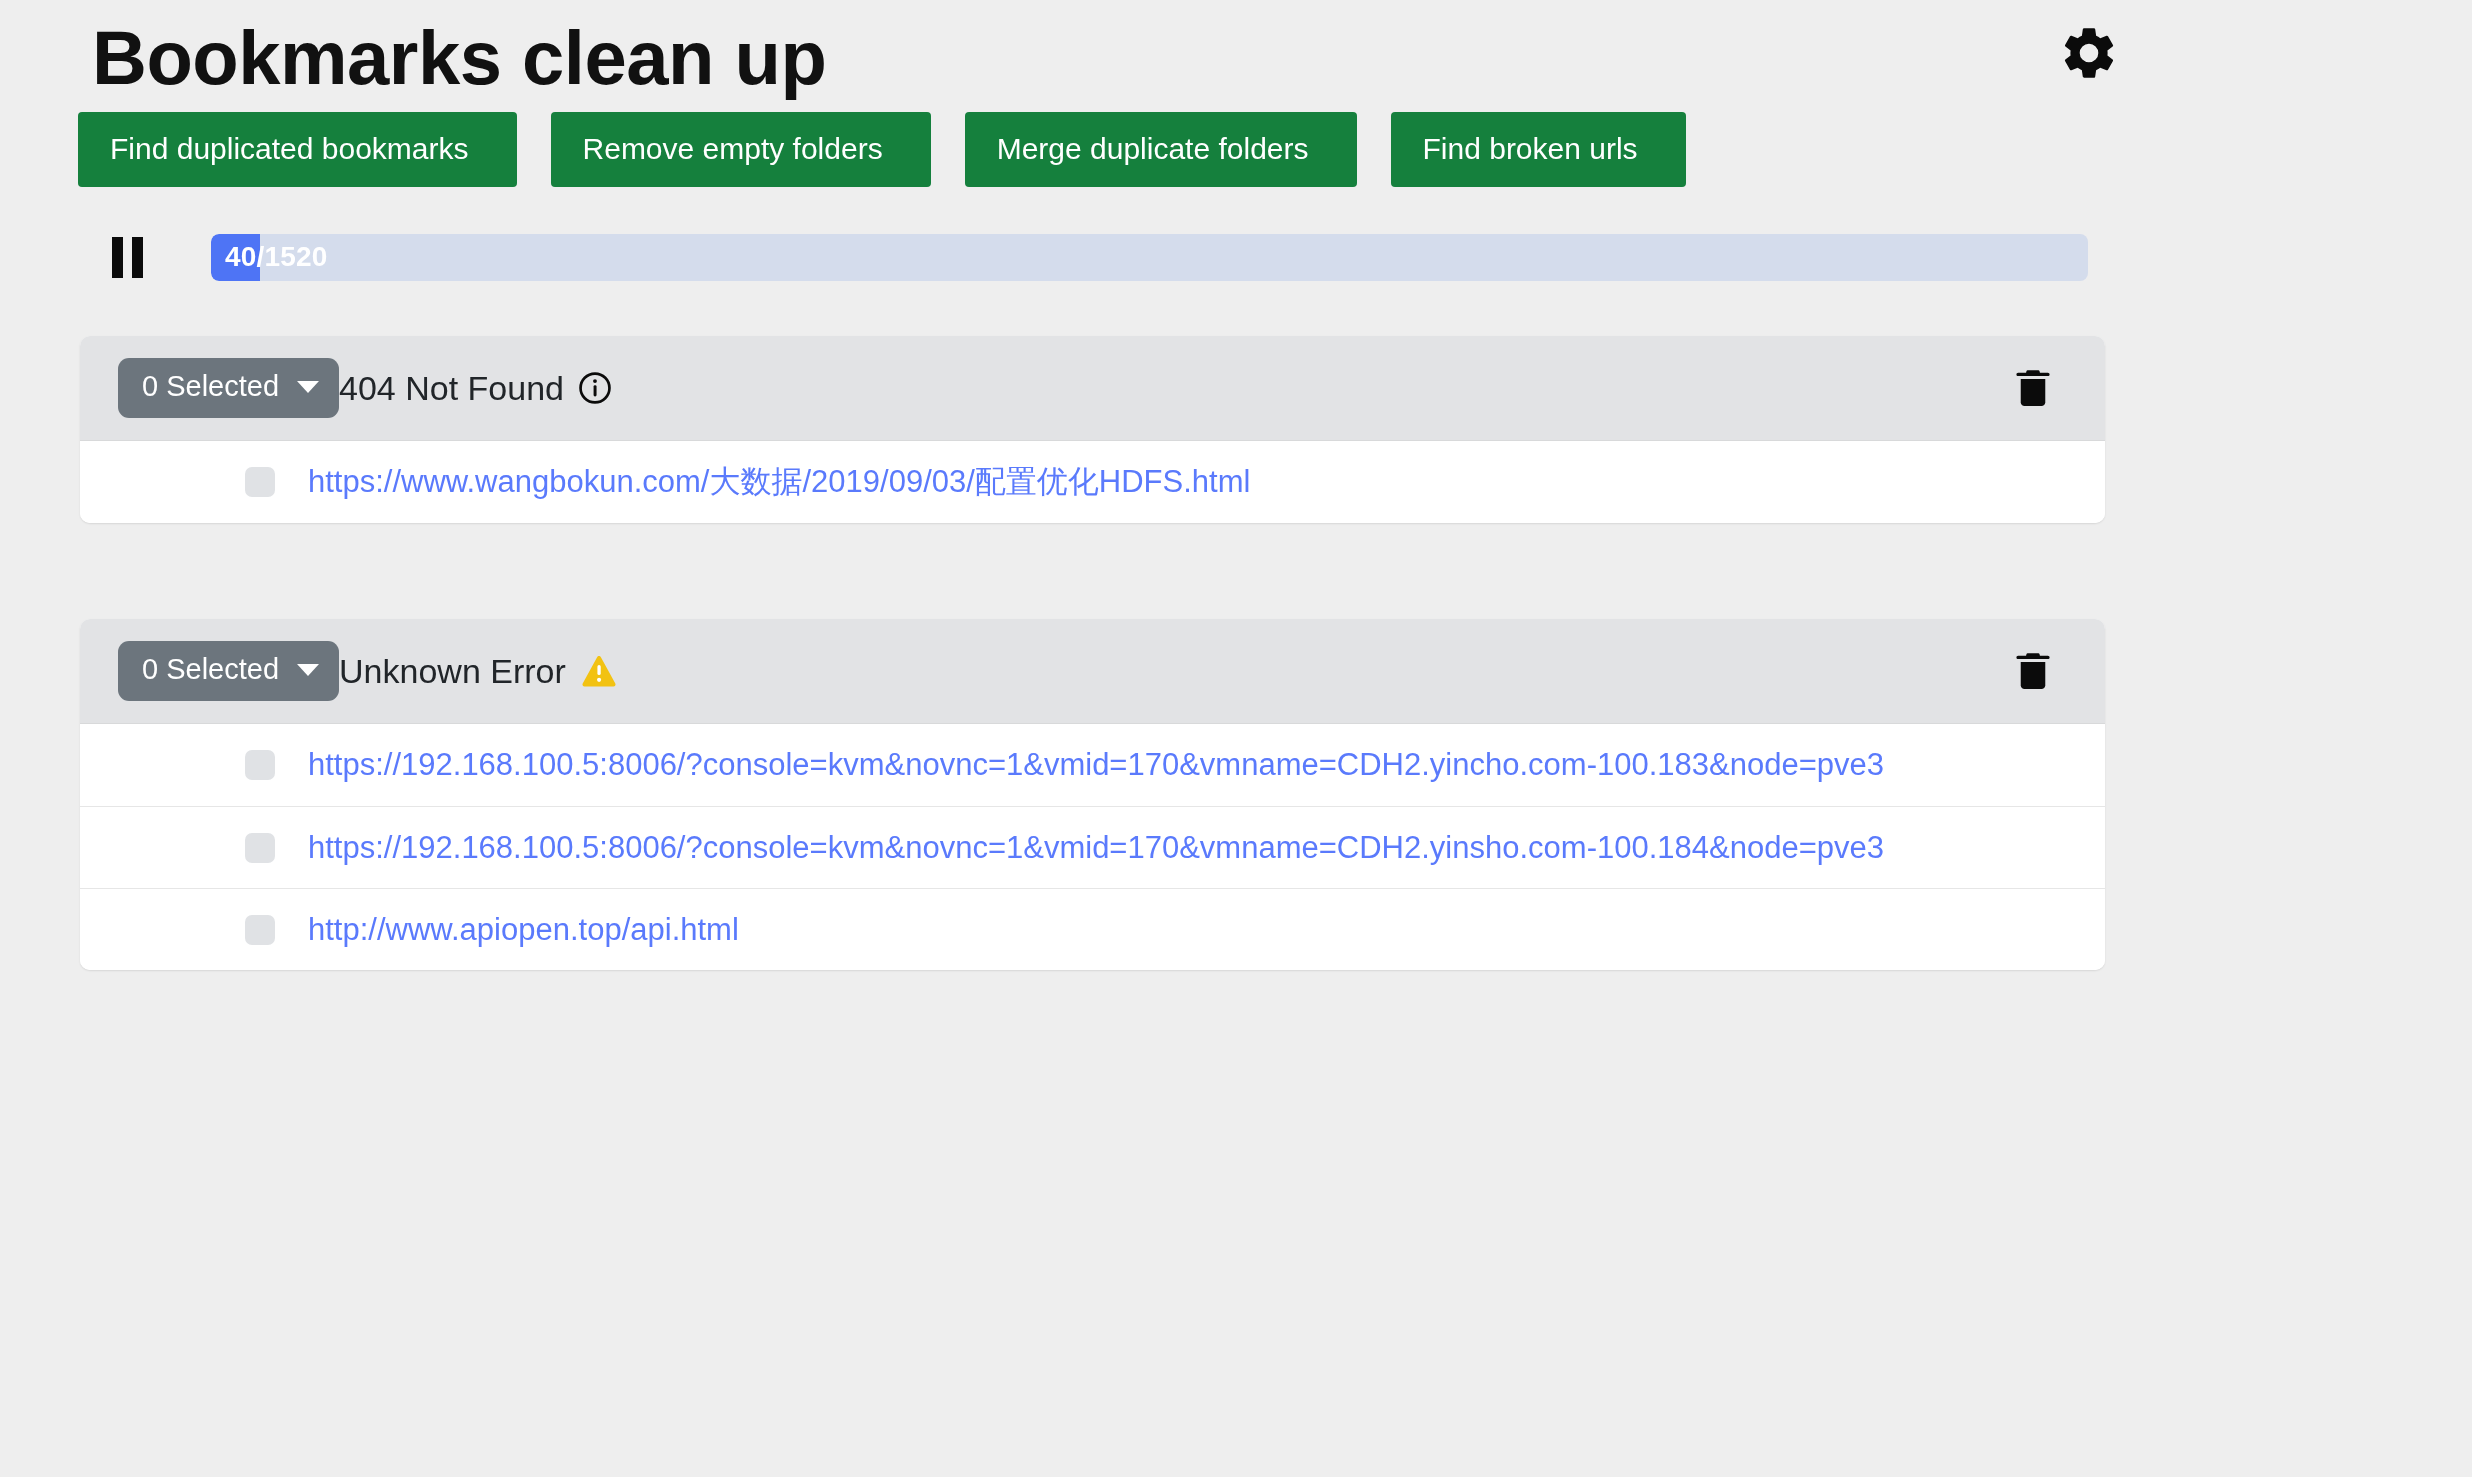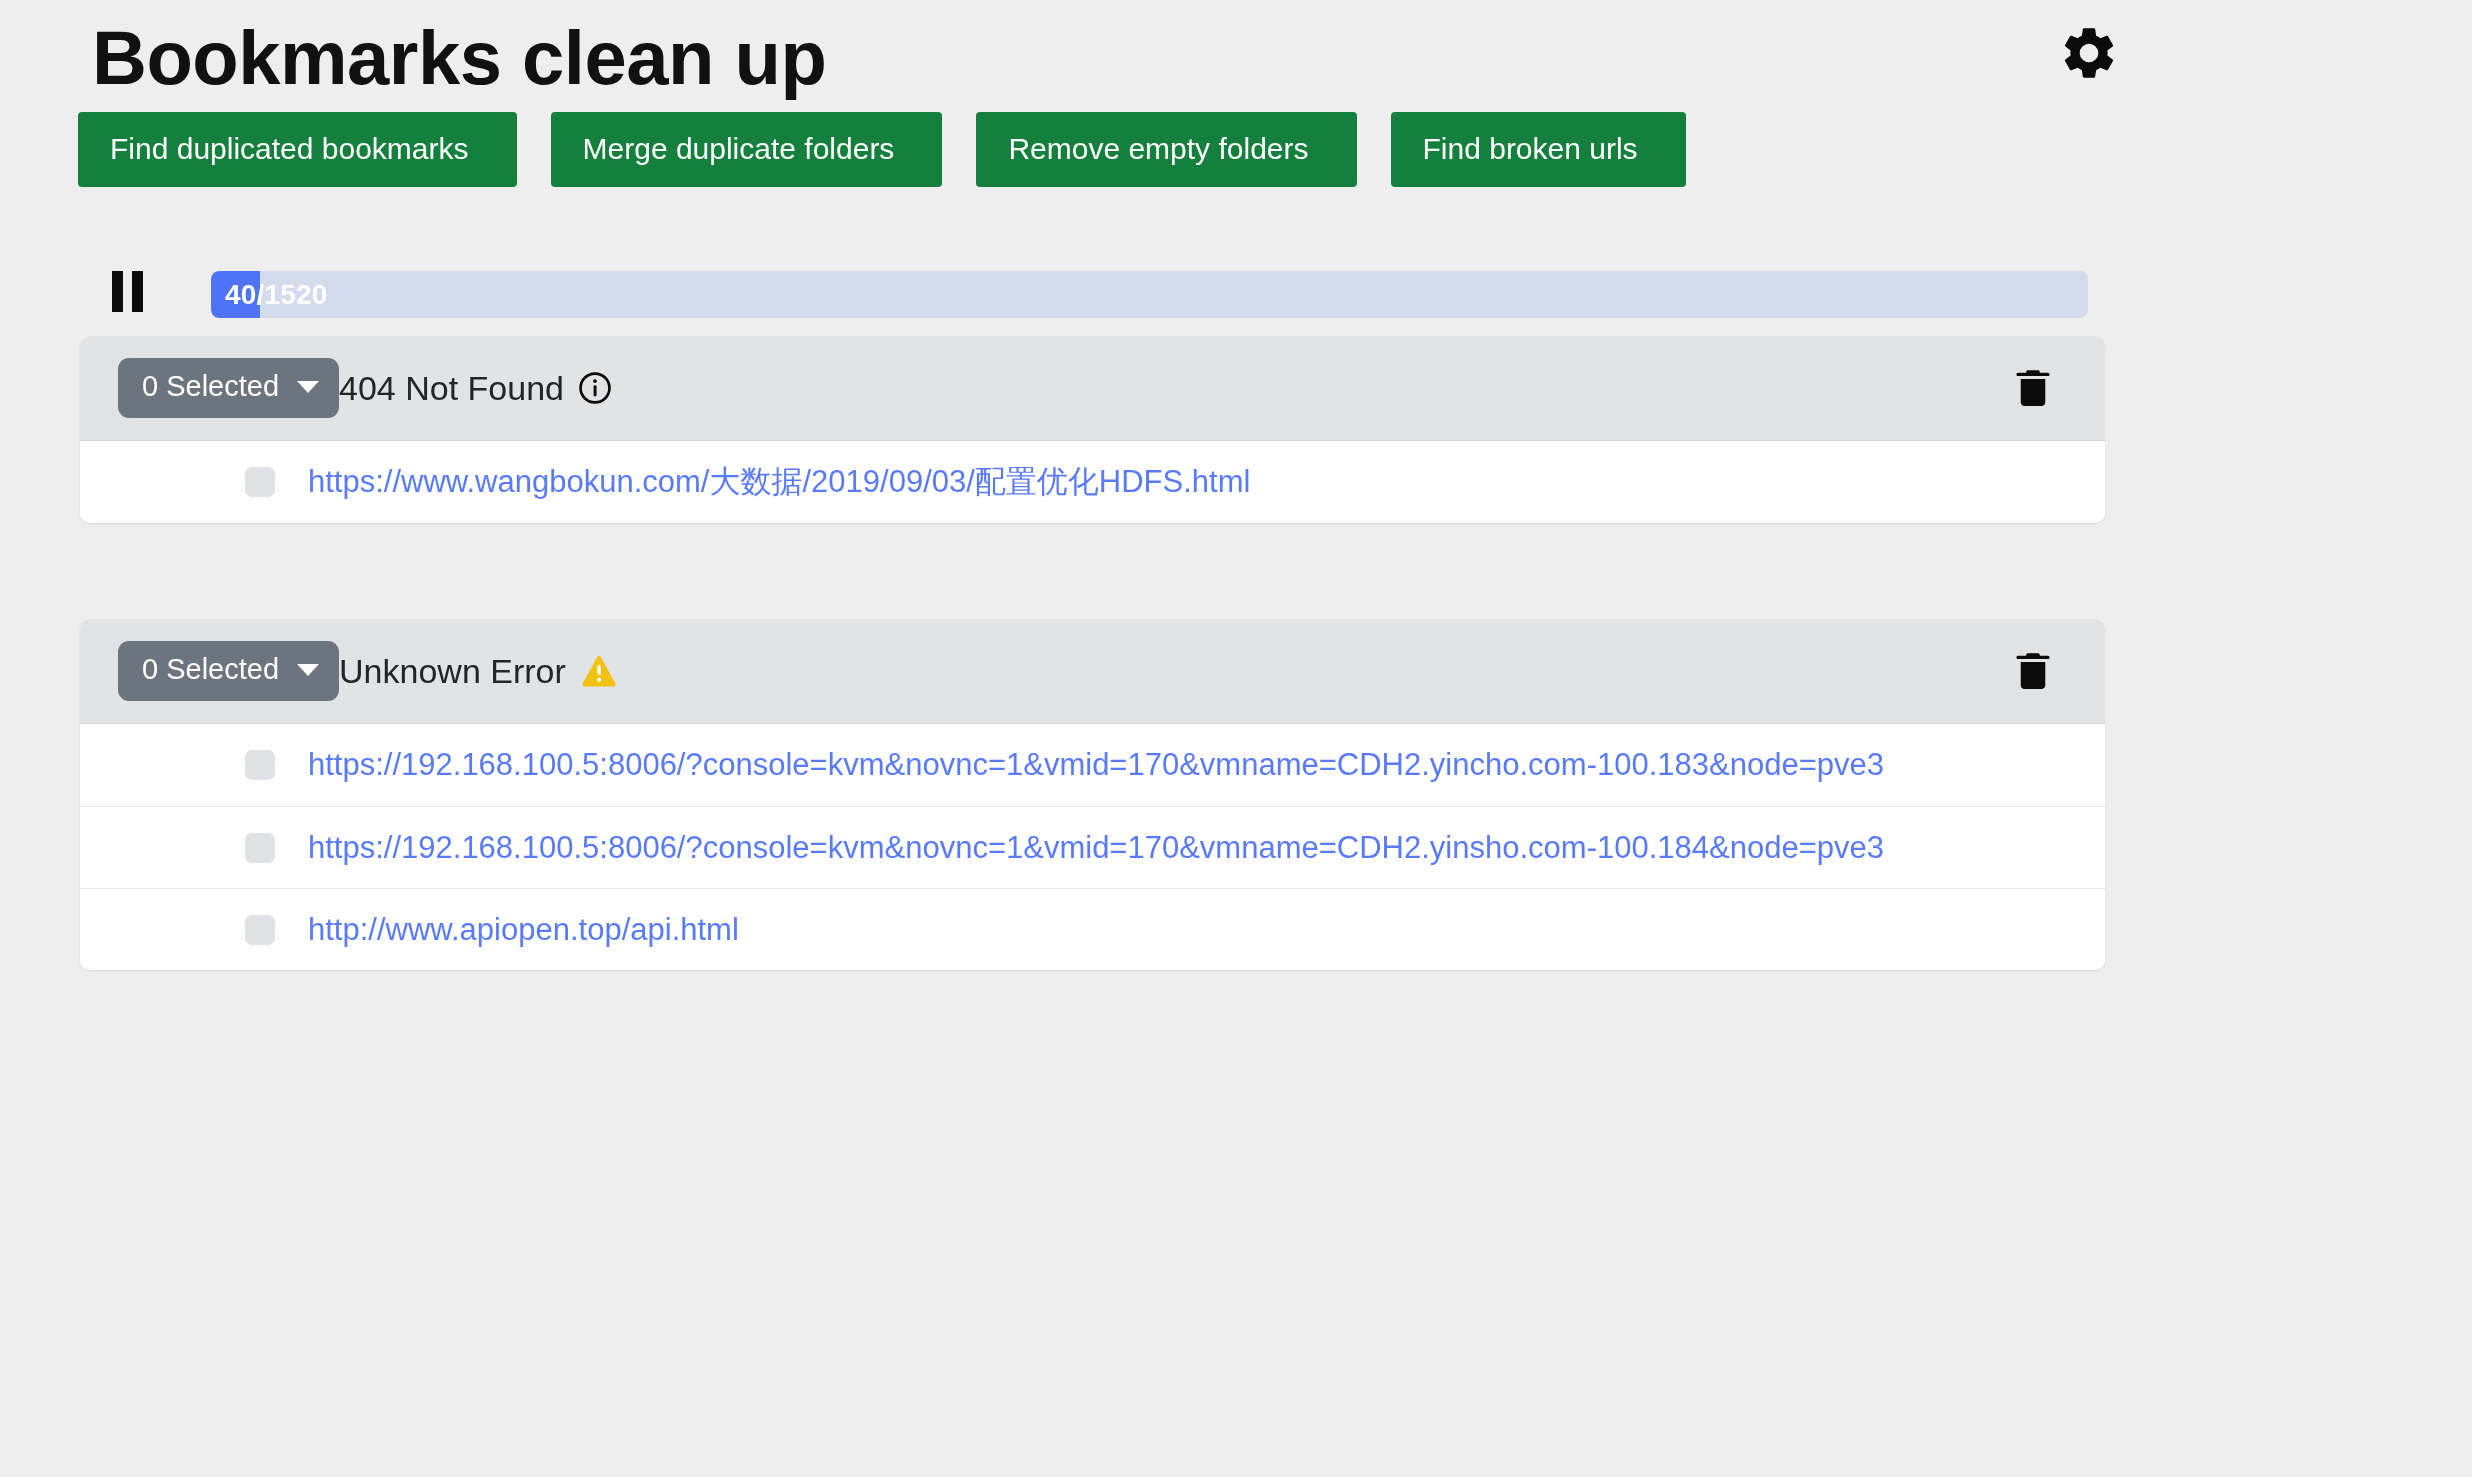--- a/index.html
+++ b/index.html
@@ -74,25 +74,25 @@
     padding: 19px 48px 21px 32px;
     cursor: pointer;
     white-space: nowrap;
     line-height: 1.18;
   }
 
   
   .progress-row {
     position: absolute;
     left: 78px;
-    top: 256px;
+    top: 226px;
     width: 2010px;
     height: 62px;
     display: flex;
-    align-items: flex-end;
+    align-items: center;
   }
 
   .pause-button {
     width: 64px;
     height: 54px;
     border: none;
     background: transparent;
     cursor: pointer;
     display: flex;
     align-items: center;
@@ -264,22 +264,22 @@
       <span>
         <svg width="62" height="62" viewBox="0 0 24 24" aria-hidden="true">
           <path fill="#0b0b0b" d="M19.14 12.94c.04-.31.06-.63.06-.94s-.02-.63-.07-.94l2.03-1.58a.49.49 0 0 0 .12-.61l-1.92-3.32a.49.49 0 0 0-.59-.22l-2.39.96a7.03 7.03 0 0 0-1.62-.94l-.36-2.54a.48.48 0 0 0-.48-.41h-3.84a.48.48 0 0 0-.47.41l-.36 2.54c-.59.24-1.13.56-1.62.94l-2.39-.96a.48.48 0 0 0-.59.22L2.74 8.87c-.12.21-.08.47.12.61l2.03 1.58c-.05.31-.09.64-.09.94s.02.63.07.94l-2.03 1.58a.49.49 0 0 0-.12.61l1.92 3.32c.12.22.37.29.59.22l2.39-.96c.5.38 1.03.7 1.62.94l.36 2.54c.5.24.24.41.48.41h3.84c.24 0 .44-.17.47-.41l.36-2.54c.59-.24 1.13-.56 1.62-.94l2.39.96c.22.08.47 0 .59-.22l1.92-3.32a.49.49 0 0 0-.12-.61l-2.01-1.58zM12 15.6A3.6 3.6 0 1 1 12 8.4a3.6 3.6 0 0 1 0 7.2z"></path>
         </svg>
       </span>
     </button>
   </div>
 
   <div class="actions">
     <button class="action-btn">Find duplicated bookmarks</button>
+    <button class="action-btn">Remove empty folders</button>
     <button class="action-btn">Merge duplicate folders</button>
-    <button class="action-btn">Remove empty folders</button>
     <button class="action-btn">Find broken urls</button>
   </div>
 
   <div class="progress-row">
     <button class="pause-button">
       <span class="pause-bar"></span>
       <span class="pause-bar"></span>
     </button>
     <div class="progress-track">
       <div class="progress-fill" id="progress-fill" style="width: 2.63%;"></div>

